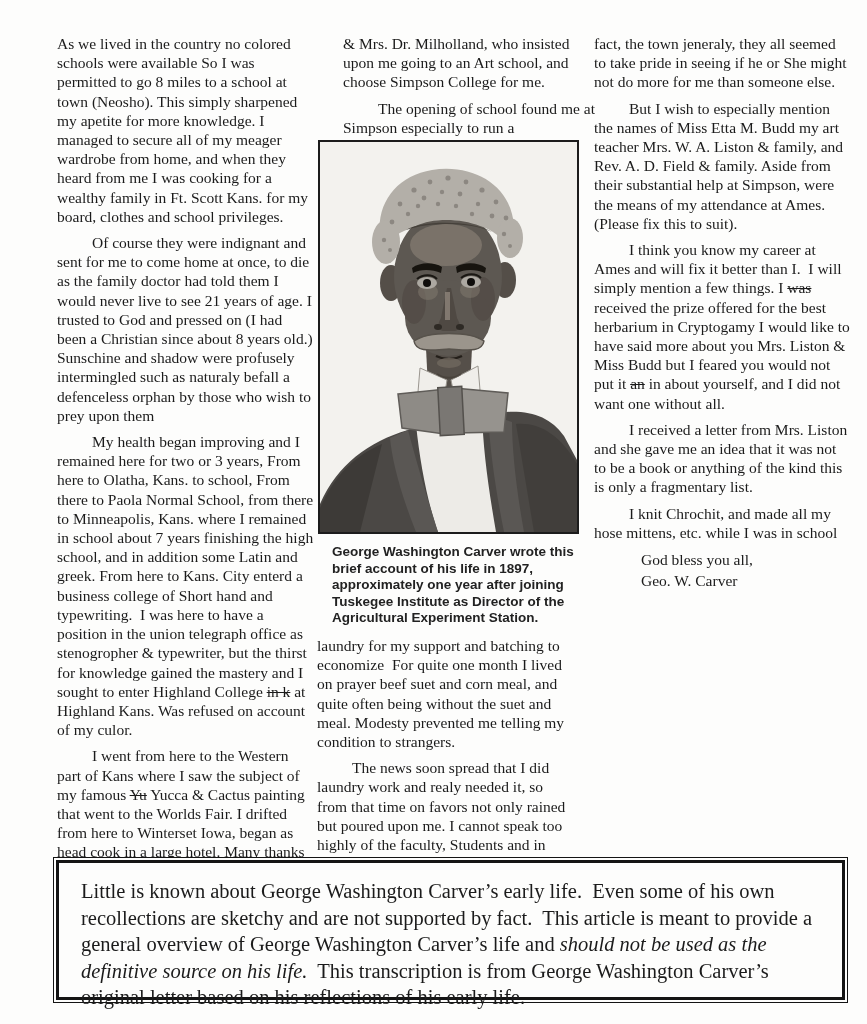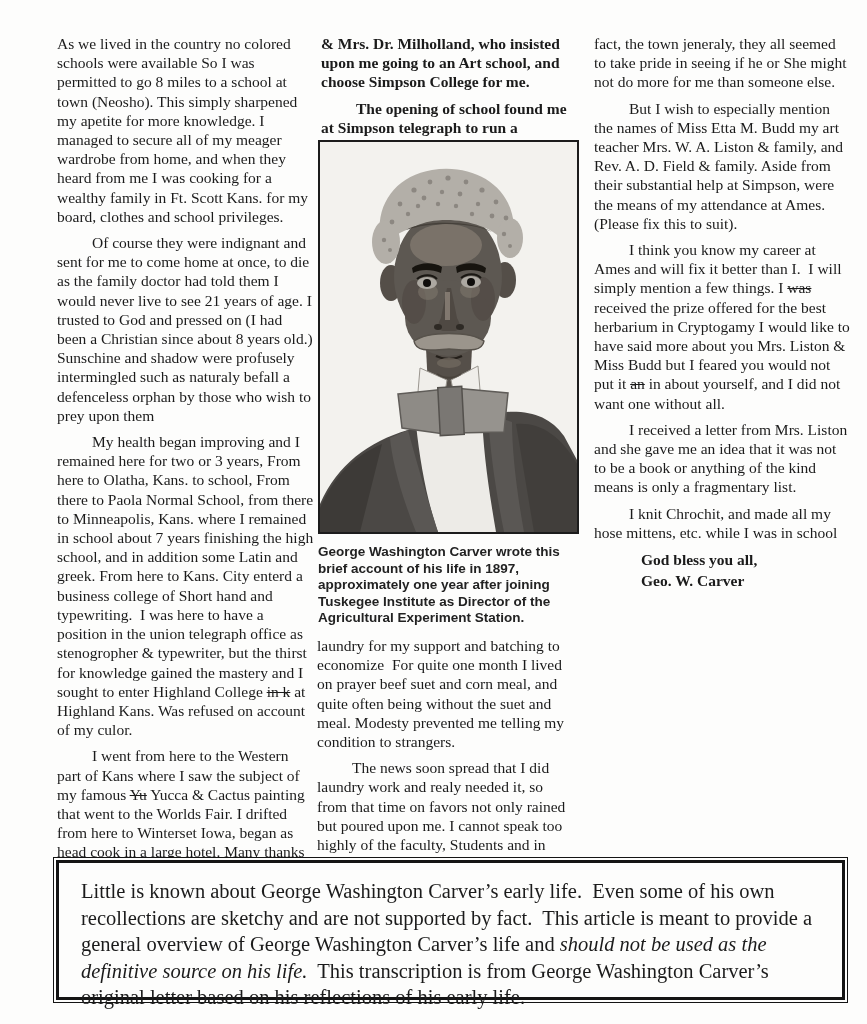--- a/index.html
+++ b/index.html
@@ -1,49 +1,49 @@
 <!DOCTYPE html>
 <html><head>
 <meta charset="utf-8">
 <style>
   html,body{margin:0;padding:0;background:#ffffff;}
   .page{position:relative;width:867px;height:1024px;background:#fdfdfc;font-family:"Liberation Serif",serif;color:#1b1b1b;overflow:hidden;}
   .col{position:absolute;font-size:15.5px;line-height:19.2px;text-align:left;}
   .col p{margin:7px;white-space:pre-wrap;}
   .col p.indent{text-indent:35px;}
   .col-left{left:50px;top:27px;width:271px;}
-  .col-mid-top{left:314px;top:27px;width:266px;font-weight:bold;}
+  .col-mid-top{left:336px;top:27px;width:266px;}
   .col-mid-bottom{left:310px;top:629px;width:268px;}
   .col-right{left:587px;top:27px;width:271px;}
   .strike{text-decoration:line-through;}
   .italic{font-style:italic;}
   .photo-frame{position:absolute;left:318px;top:140px;width:261px;height:394px;border:2px solid #1c1c1c;background:#f3f2ee;box-sizing:border-box;}
   .photo-frame svg{display:block;width:100%;height:100%;}
-  .caption{position:absolute;left:318px;top:544px;width:260px;font-family:"Liberation Sans",sans-serif;font-weight:bold;font-size:13.5px;line-height:16.5px;color:#222222;}
-  .signature{margin-top:2px;padding-left:54px;font-weight:bold;}
+  .caption{position:absolute;left:332px;top:544px;width:260px;font-family:"Liberation Sans",sans-serif;font-weight:bold;font-size:13.5px;line-height:16.5px;color:#222222;}
+  .signature{margin-top:2px;padding-left:54px;}
   .signature div{line-height:21px;}
   .footer-outer{position:absolute;left:53px;top:857px;width:795px;height:146px;border:1px solid #141414;padding:2px;box-sizing:border-box;background:#fdfdfc;}
   .footer-inner{width:100%;height:100%;border:3px solid #141414;box-sizing:border-box;padding:3px 10px 0 10px;}
   .footer-inner p{margin:12px;font-size:20.5px;line-height:26.5px;white-space:pre-wrap;}
 </style>
 </head>
 <body>
 
 <div class="page">
 
   <div class="col col-left">
       <p><span>As we lived in the country no colored schools were available So I was permitted to go 8 miles to a school at town (Neosho). This simply sharpened my apetite for more knowledge. I managed to secure all of my meager wardrobe from home, and when they heard from me I was cooking for a wealthy family in Ft. Scott Kans. for my board, clothes and school privileges.</span></p>
       <p class="indent"><span>Of course they were indignant and sent for me to come home at once, to die as the family doctor had told them I would never live to see 21 years of age. I trusted to God and pressed on (I had been a Christian since about 8 years old.) Sunschine and shadow were profusely intermingled such as naturaly befall a defenceless orphan by those who wish to prey upon them</span></p>
       <p class="indent"><span>My health began improving and I remained here for two or 3 years, From here to Olatha, Kans. to school, From there to Paola Normal School, from there to Minneapolis, Kans. where I remained in school about 7 years finishing the high school, and in addition some Latin and greek. From here to Kans. City enterd a business college of Short hand and typewriting.  I was here to have a position in the union telegraph office as stenogropher &amp; typewriter, but the thirst for knowledge gained the mastery and I sought to enter Highland College </span><span class="strike">in k</span><span> at Highland Kans. Was refused on account of my culor.</span></p>
       <p class="indent"><span>I went from here to the Western part of Kans where I saw the subject of my famous </span><span class="strike">Yu</span><span> Yucca &amp; Cactus painting that went to the Worlds Fair. I drifted from here to Winterset Iowa, began as head cook in a large hotel. Many thanks here for the acquaintance of </span><span class="strike">Mrs. &amp;</span><span> Mr.</span></p>
     </div>
 
   <div class="col col-mid-top">
       <p><span>&amp; Mrs. Dr. Milholland, who insisted upon me going to an Art school, and choose Simpson College for me.</span></p>
-      <p class="indent"><span>The opening of school found me at Simpson telegraph to run a</span></p>
+      <p class="indent"><span>The opening of school found me at Simpson especially to run a</span></p>
     </div>
 
   <div class="photo-frame">
     <svg viewBox="0 0 257 390" preserveAspectRatio="none">
       <rect x="0" y="0" width="257" height="390" fill="#f3f2ee"></rect>
 
       <path d="M0,390 L0,362 C18,322 48,300 88,288 L108,280 L150,276 L168,272 C205,266 228,272 244,294 L257,318 L257,390 Z" fill="#4b4845"></path>
       <path d="M0,390 L0,366 C14,334 34,314 62,302 L40,390 Z" fill="#3d3a37"></path>
       <path d="M257,390 L257,322 C240,292 218,280 196,282 L214,390 Z" fill="#413e3b"></path>
 
@@ -134,21 +134,21 @@
   <div class="col col-mid-bottom">
       <p><span>laundry for my support and batching to economize  For quite one month I lived on prayer beef suet and corn meal, and quite often being without the suet and meal. Modesty prevented me telling my condition to strangers.</span></p>
       <p class="indent"><span>The news soon spread that I did laundry work and realy needed it, so from that time on favors not only rained but poured upon me. I cannot speak too highly of the faculty, Students and in</span></p>
     </div>
 
   <div class="col col-right">
     <div>
         <p><span>fact, the town jeneraly, they all seemed to take pride in seeing if he or She might not do more for me than someone else.</span></p>
         <p class="indent"><span>But I wish to especially mention the names of Miss Etta M. Budd my art teacher Mrs. W. A. Liston &amp; family, and Rev. A. D. Field &amp; family. Aside from their substantial help at Simpson, were the means of my attendance at Ames. (Please fix this to suit).</span></p>
         <p class="indent"><span>I think you know my career at Ames and will fix it better than I.  I will simply mention a few things. I </span><span class="strike">was</span><span> received the prize offered for the best herbarium in Cryptogamy I would like to have said more about you Mrs. Liston &amp; Miss Budd but I feared you would not put it </span><span class="strike">an</span><span> in about yourself, and I did not want one without all.</span></p>
-        <p class="indent"><span>I received a letter from Mrs. Liston and she gave me an idea that it was not to be a book or anything of the kind means is only a fragmentary list.</span></p>
+        <p class="indent"><span>I received a letter from Mrs. Liston and she gave me an idea that it was not to be a book or anything of the kind this is only a fragmentary list.</span></p>
         <p class="indent"><span>I knit Chrochit, and made all my hose mittens, etc. while I was in school</span></p>
       </div>
     <div class="signature">
       <div>God bless you all,</div>
       <div>Geo. W. Carver</div>
     </div>
   </div>
 
   <div class="footer-outer">
     <div class="footer-inner">

